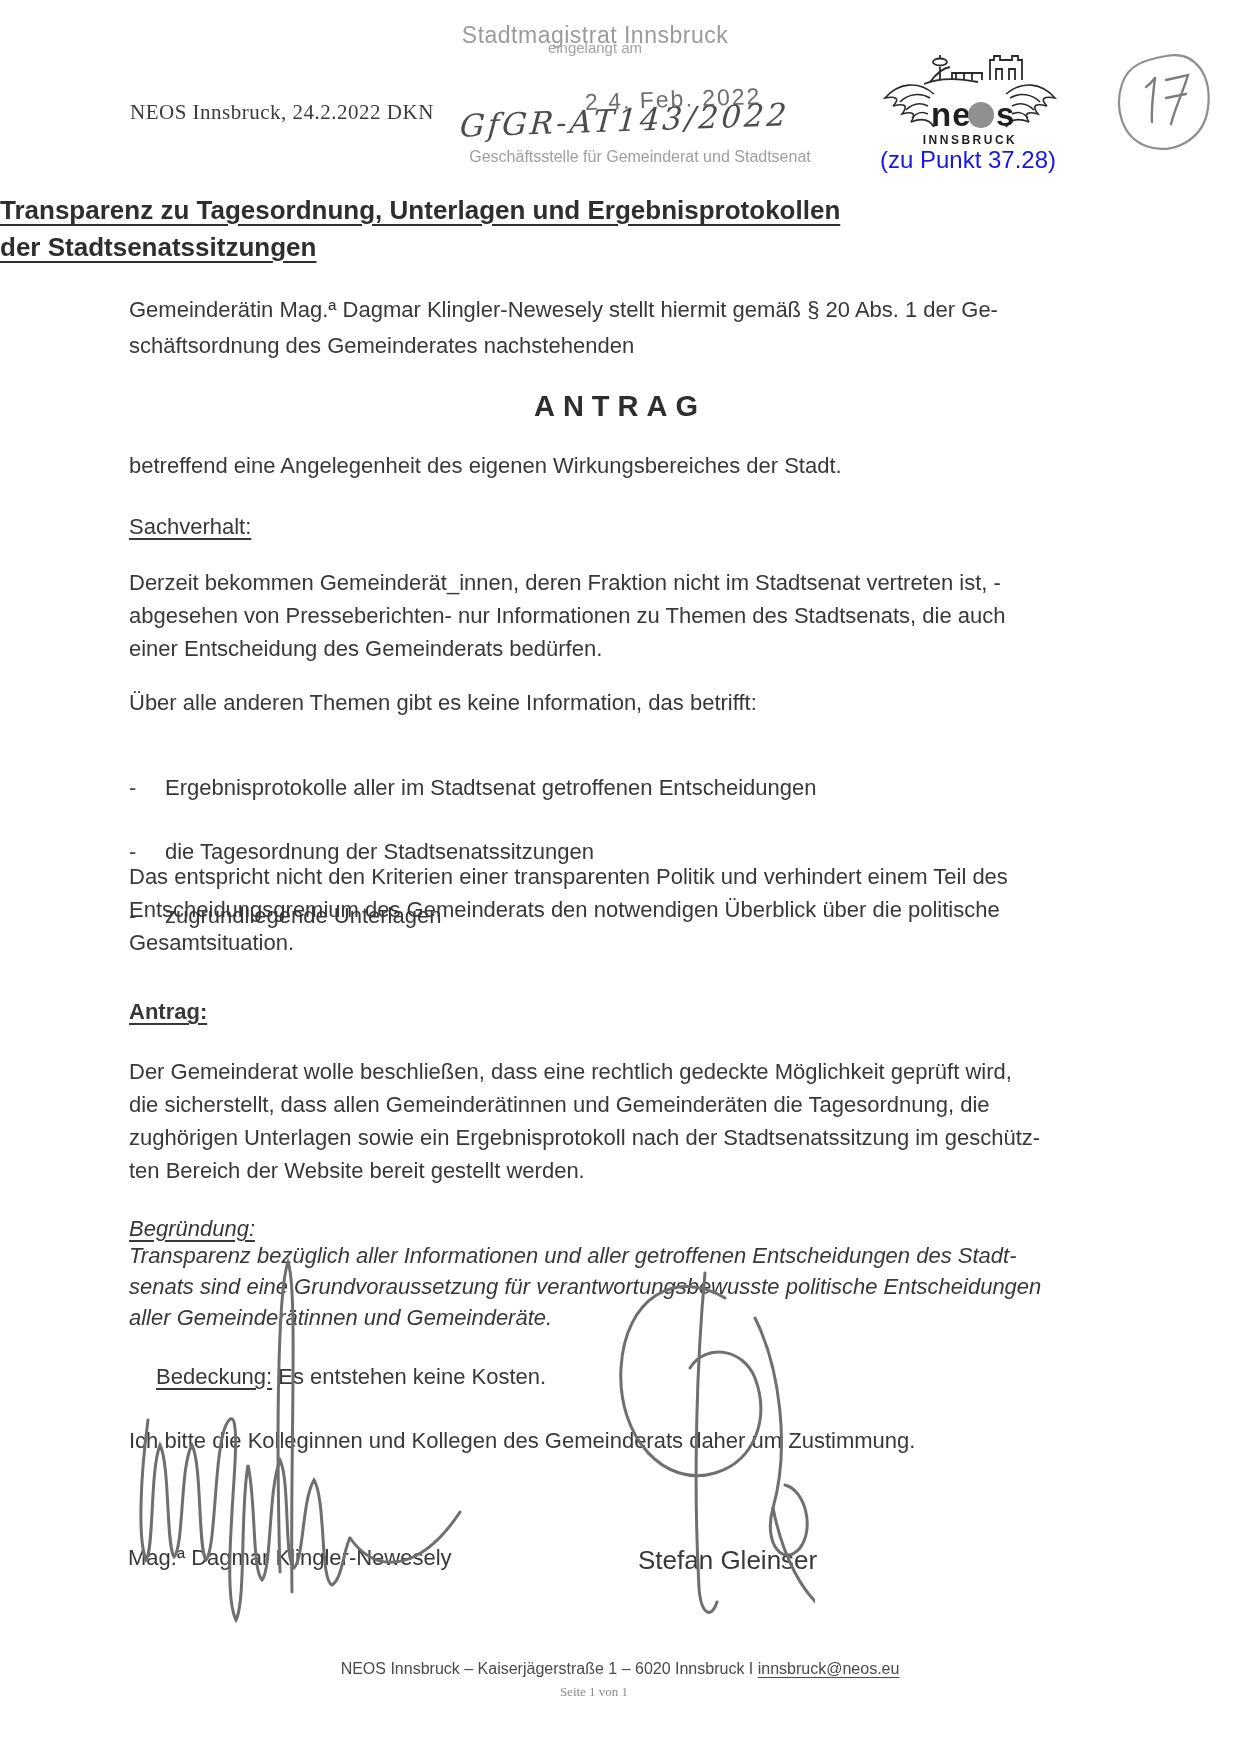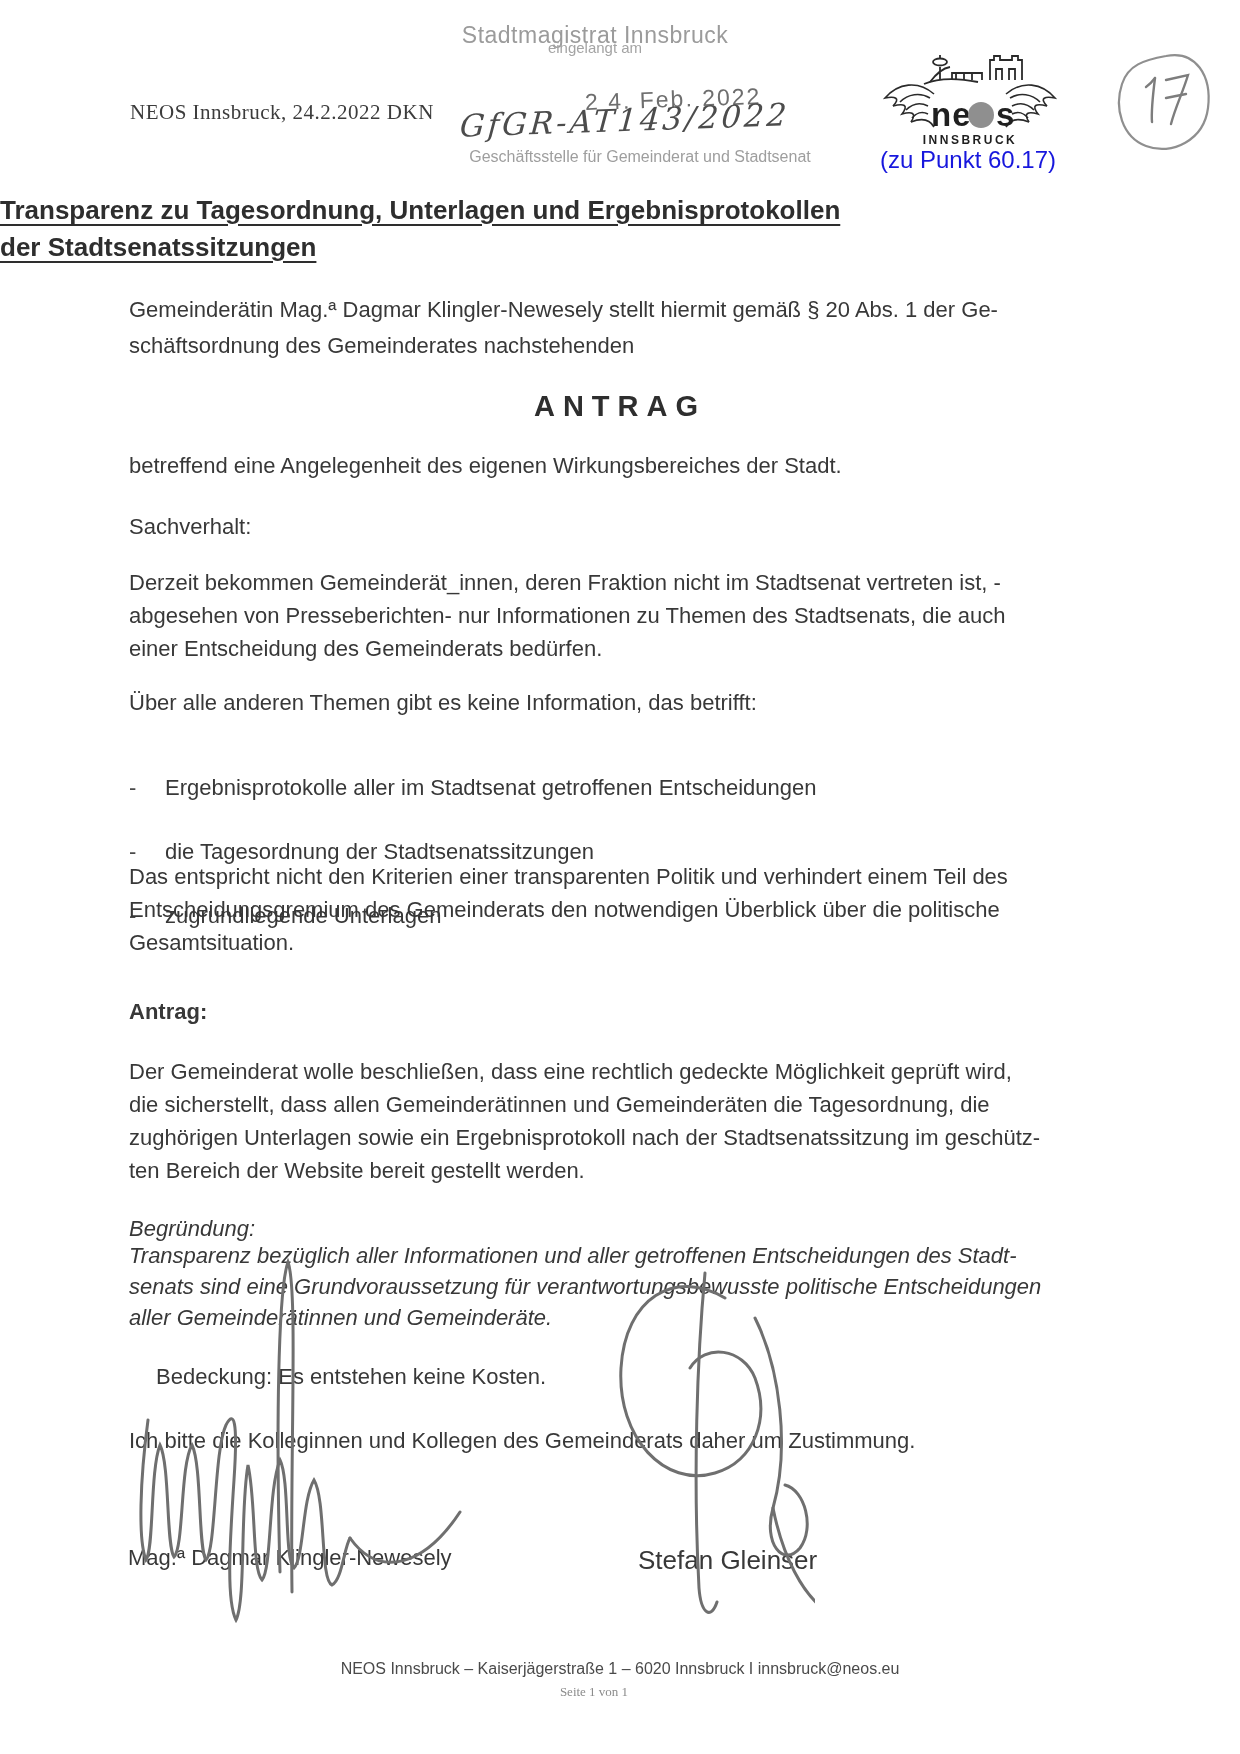--- a/index.html
+++ b/index.html
@@ -22,21 +22,21 @@
   .agenda-note{left:858px;top:146px;width:220px;text-align:center;font-size:24px;color:#1717dd;}
   .circle17{left:1108px;top:48px;width:112px;height:112px;}
   
   .doc-title{left:0;top:192px;width:1240px;font-size:26px;font-weight:bold;color:#2e2e2e;line-height:37px;}
   .doc-title .tl{text-decoration:underline;text-underline-offset:5px;text-decoration-thickness:2px;}
   
   .block{left:129px;width:995px;font-size:22px;line-height:33px;white-space:pre-line;}
   .intro{top:292px;line-height:36px;}
   .motion-word{top:390px;left:0;width:1240px;text-align:center;font-size:29px;font-weight:bold;letter-spacing:8px;color:#2e2e2e;white-space:normal;}
   .subject{top:449px;}
-  .h-plain{text-underline-offset:4px;}
+  .h-plain{text-decoration:underline;text-underline-offset:4px;}
   .facts-h{top:510px;}
   .facts-p1{top:566px;}
   .facts-p2{top:686px;}
   .bullets{top:739px;}
   .bullet-row{display:flex;line-height:31px;}
   .bullet-row .dash{width:36px;text-align:left;color:#4a4a4a;}
   .bullet-row .dash::before{content:"-";}
   .bullet-row .btxt{flex:1;}
   .facts-p3{top:860px;}
   .motion-h{top:995px;font-weight:bold;}
@@ -44,21 +44,21 @@
   .just-h{top:1212px;font-style:italic;}
   .just-p{top:1240px;font-style:italic;line-height:31px;}
   .coverage{top:1360px;margin-left:27px;}
   .closing{top:1424px;}
   .name1{left:128px;top:1545px;font-size:22px;}
   .name2{left:638px;top:1545px;font-size:26px;}
   .sig{pointer-events:none;}
   .sig path{fill:none;stroke:#6f6f6f;stroke-width:3;stroke-linecap:round;}
   
   .footer-line{left:0;top:1660px;width:1240px;text-align:center;font-size:16px;color:#4a4a4a;}
-  .footer-line .email{text-underline-offset:3px;}
+  .footer-line .email{text-decoration:underline;text-underline-offset:3px;}
   .page-info{left:0;top:1684px;width:1188px;text-align:center;font-family:Liberation Serif, serif;font-size:13px;color:#8b8b8b;}
   
   .logo-sub{letter-spacing:2.5px;font-weight:bold;}
 </style>
 </head>
 <body>
 
 <div class="page">
 
   <div class="abs sender">NEOS Innsbruck, 24.2.2022 DKN</div>
@@ -96,21 +96,21 @@
         <path d="M118,28 L118,17 L124,17 L124,28 M131,28 L131,17 L137,17 L137,28"></path>
       </g>
 
       <text x="53" y="74" font-family="Liberation Sans, sans-serif" font-size="33" font-weight="bold" fill="#1f1f1f" letter-spacing="1">ne</text>
       <circle cx="103" cy="63" r="13" fill="#8f8f8f"></circle>
       <text x="118" y="74" font-family="Liberation Sans, sans-serif" font-size="33" font-weight="bold" fill="#1f1f1f">s</text>
       <text x="92" y="92" text-anchor="middle" font-family="Liberation Sans, sans-serif" font-size="12" font-weight="bold" fill="#1f1f1f" letter-spacing="3" class="logo-sub">INNSBRUCK</text>
     </svg>
   </div>
 
-  <div class="abs agenda-note">(zu Punkt 60.17)</div>
+  <div class="abs agenda-note">(zu Punkt 37.28)</div>
 
   <svg class="abs circle17" viewBox="0 0 112 112">
     <path d="M58,8 C88,2 104,28 100,60 C96,92 64,108 38,98 C14,89 6,60 14,36 C20,17 36,12 58,8" fill="none" stroke="#8f8f8f" stroke-width="2.2"></path>
     <g fill="none" stroke="#7d7d7d" stroke-width="2.4" stroke-linecap="round">
       <path d="M47,30 C45,46 43,62 44,74"></path>
       <path d="M47,30 C44,34 41,37 38,39"></path>
       <path d="M58,32 L80,27 C75,44 67,60 63,76"></path>
       <path d="M58,50 L78,46"></path>
     </g>
   </svg>

